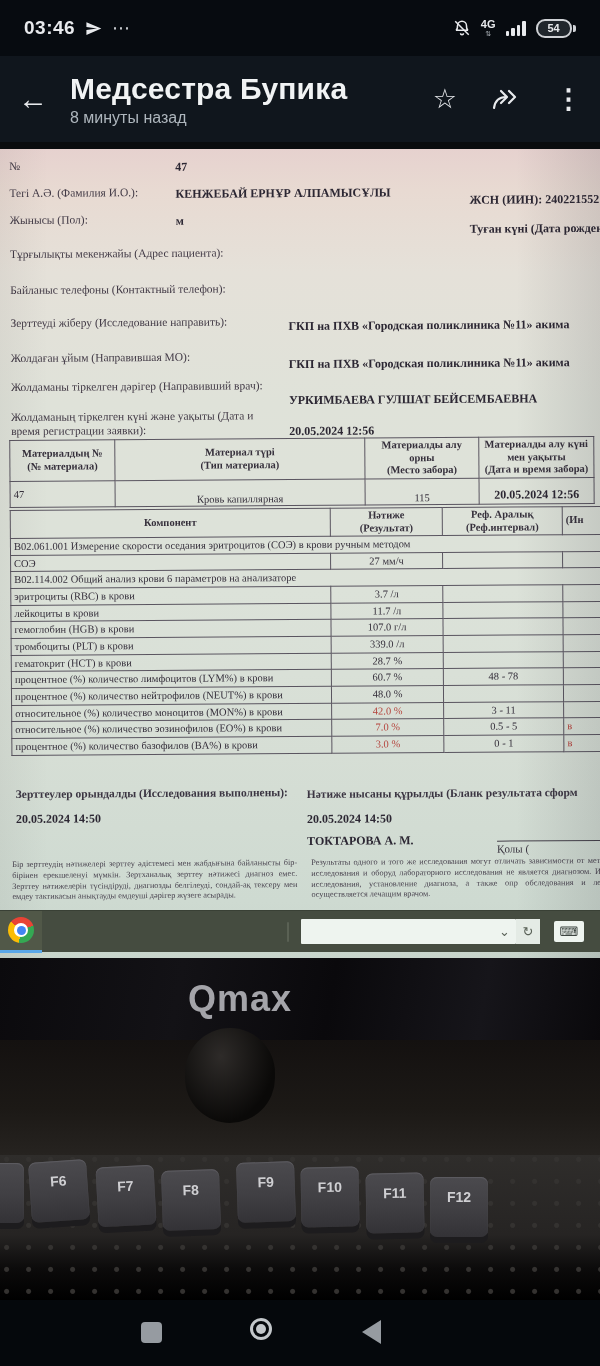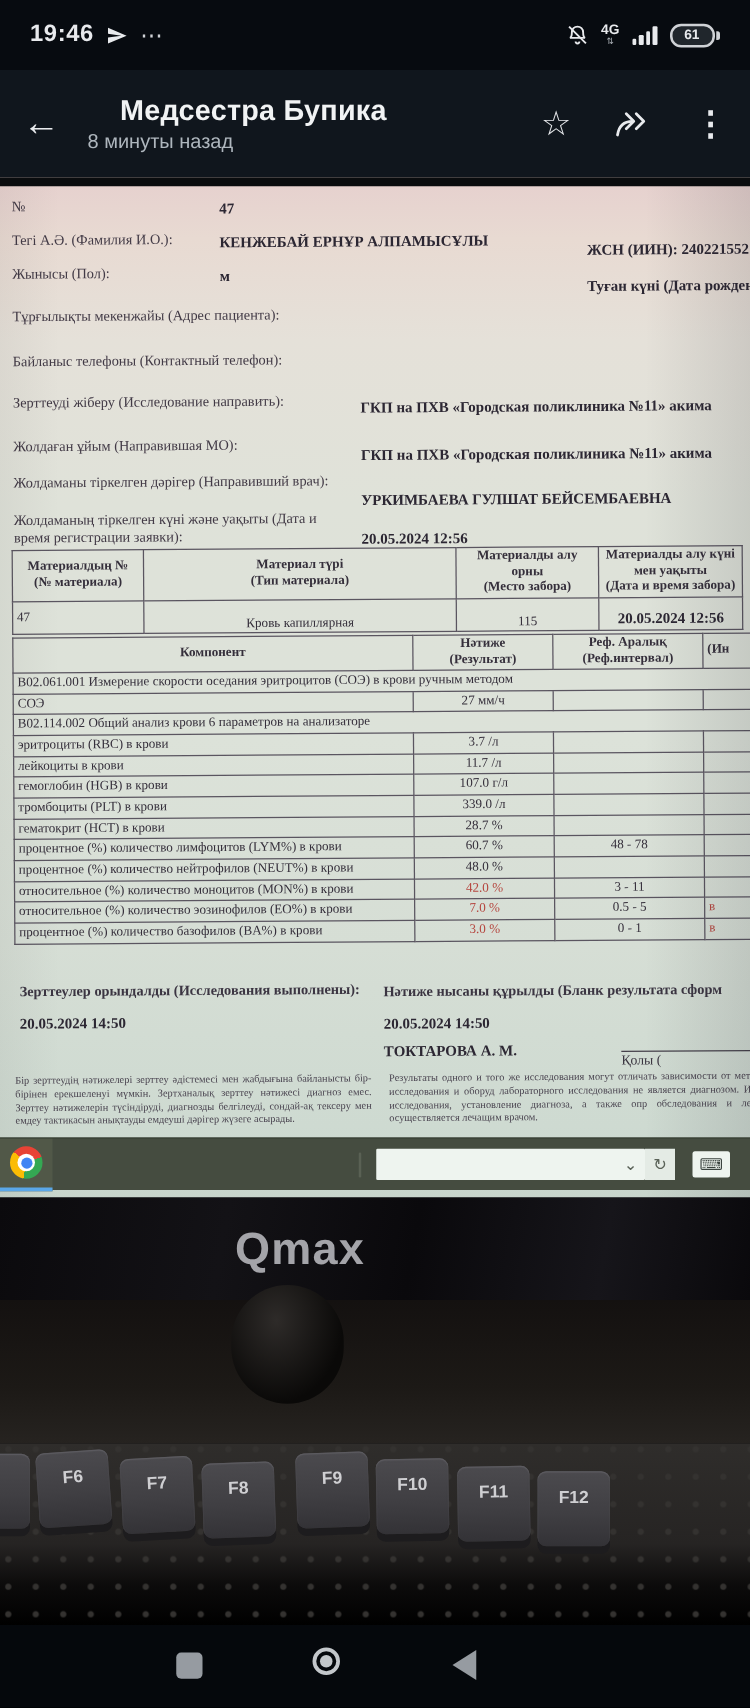--- a/index.html
+++ b/index.html
@@ -21,21 +21,21 @@
   .batt-body { min-width:36px; height:19px; border:2px solid #cfd2d6; border-radius:9px;
                display:flex; align-items:center; justify-content:center;
                color:#e8eaed; font-size:11px; font-weight:bold; padding:0 5px; background:#20262c; }
   .batt-nub { width:3px; height:7px; background:#cfd2d6; border-radius:0 2px 2px 0; margin-left:1.5px; }
 
   
   .chatheader { position:absolute; top:56px; left:0; width:600px; height:86px; background:#10161d;
                 display:flex; align-items:center; padding:0 18px; color:#f1f3f4; }
   .back { font-size:30px; color:#e8eaed; margin-right:22px; }
   .chat-titles { flex:1; }
-  .chat-title { font-size:23px; font-weight:bold; letter-spacing:.2px;margin-left:26px; }
+  .chat-title { font-size:30px; font-weight:bold; letter-spacing:.2px; }
   .chat-sub { font-size:16px; color:#aeb6bd; margin-top:3px; }
   .hdr-ic { font-size:27px; color:#e8eaed; margin-left:34px; }
   .share-svg { margin-left:34px; }
 
   
   .photo { position:absolute; top:142px; left:0; width:600px; height:816px; overflow:hidden;
            background:linear-gradient(180deg,#e6d0ce 0%, #e8dad2 6%, #e5e1d9 16%, #dfe2d9 32%,
                        #dce2d9 55%, #d6ded5 75%, #cedad1 93%, #c8d5cc 100%); }
   .photo::after { content:""; position:absolute; inset:0; pointer-events:none;
            background:linear-gradient(90deg, rgba(40,30,30,.05), rgba(0,0,0,0) 8%, rgba(0,0,0,0) 86%, rgba(30,30,40,.12)); }
@@ -119,21 +119,21 @@
 
   svg { display:block; }
 </style>
 </head>
 <body>
 
 <div class="phone">
 
   <div class="statusbar">
     <div class="sb-left">
-      <span class="sb-time">19:46</span>
+      <span class="sb-time">03:46</span>
       <span>
         <svg width="17" height="17" viewBox="0 0 24 24">
             <path fill="#e8eaed" d="M2 21l21-9L2 3v7l15 2-15 2z"></path>
           </svg>
       </span>
       <span class="sb-dots">⋯</span>
     </div>
     <div class="sb-right">
       <span>
         <svg width="18" height="18" viewBox="0 0 24 24" fill="none" stroke="#e8eaed" stroke-width="2">
@@ -146,21 +146,21 @@
         <b>4G</b>
           <span>⇅</span>
       </span>
       <span class="sig-bars">
         <i style="height:5px"></i>
           <i style="height:8px"></i>
           <i style="height:11px"></i>
           <i style="height:15px"></i>
       </span>
       <span class="battery">
-        <span class="batt-body">61</span>
+        <span class="batt-body">54</span>
         <span class="batt-nub"></span>
       </span>
     </div>
   </div>
 
   <div class="chatheader">
     <span class="back">←</span>
     <div class="chat-titles">
       <div class="chat-title">Медсестра Бупика</div>
       <div class="chat-sub">8 минуты назад</div>

